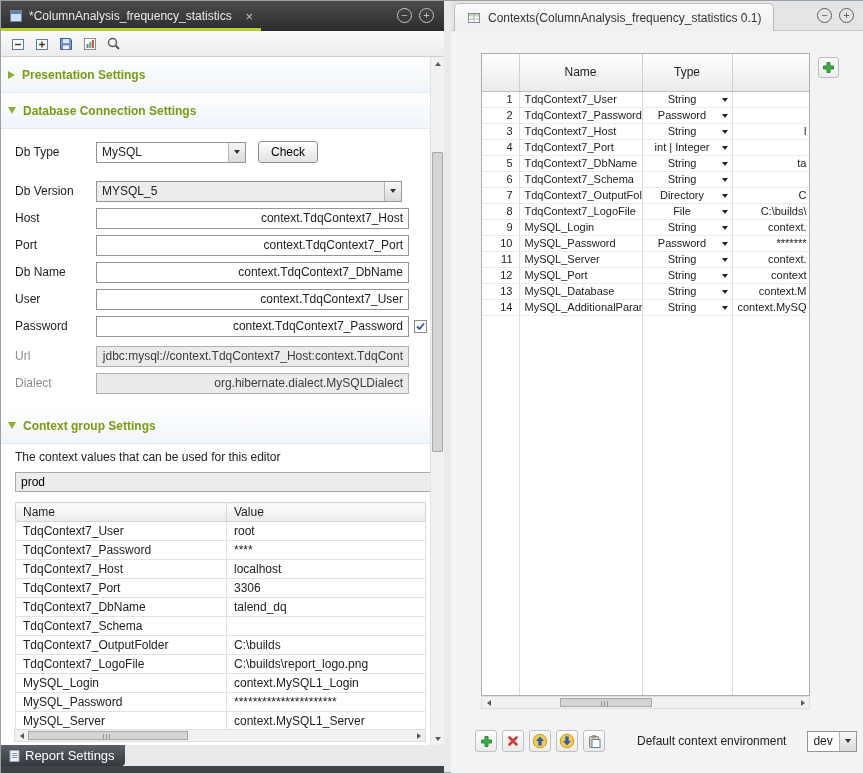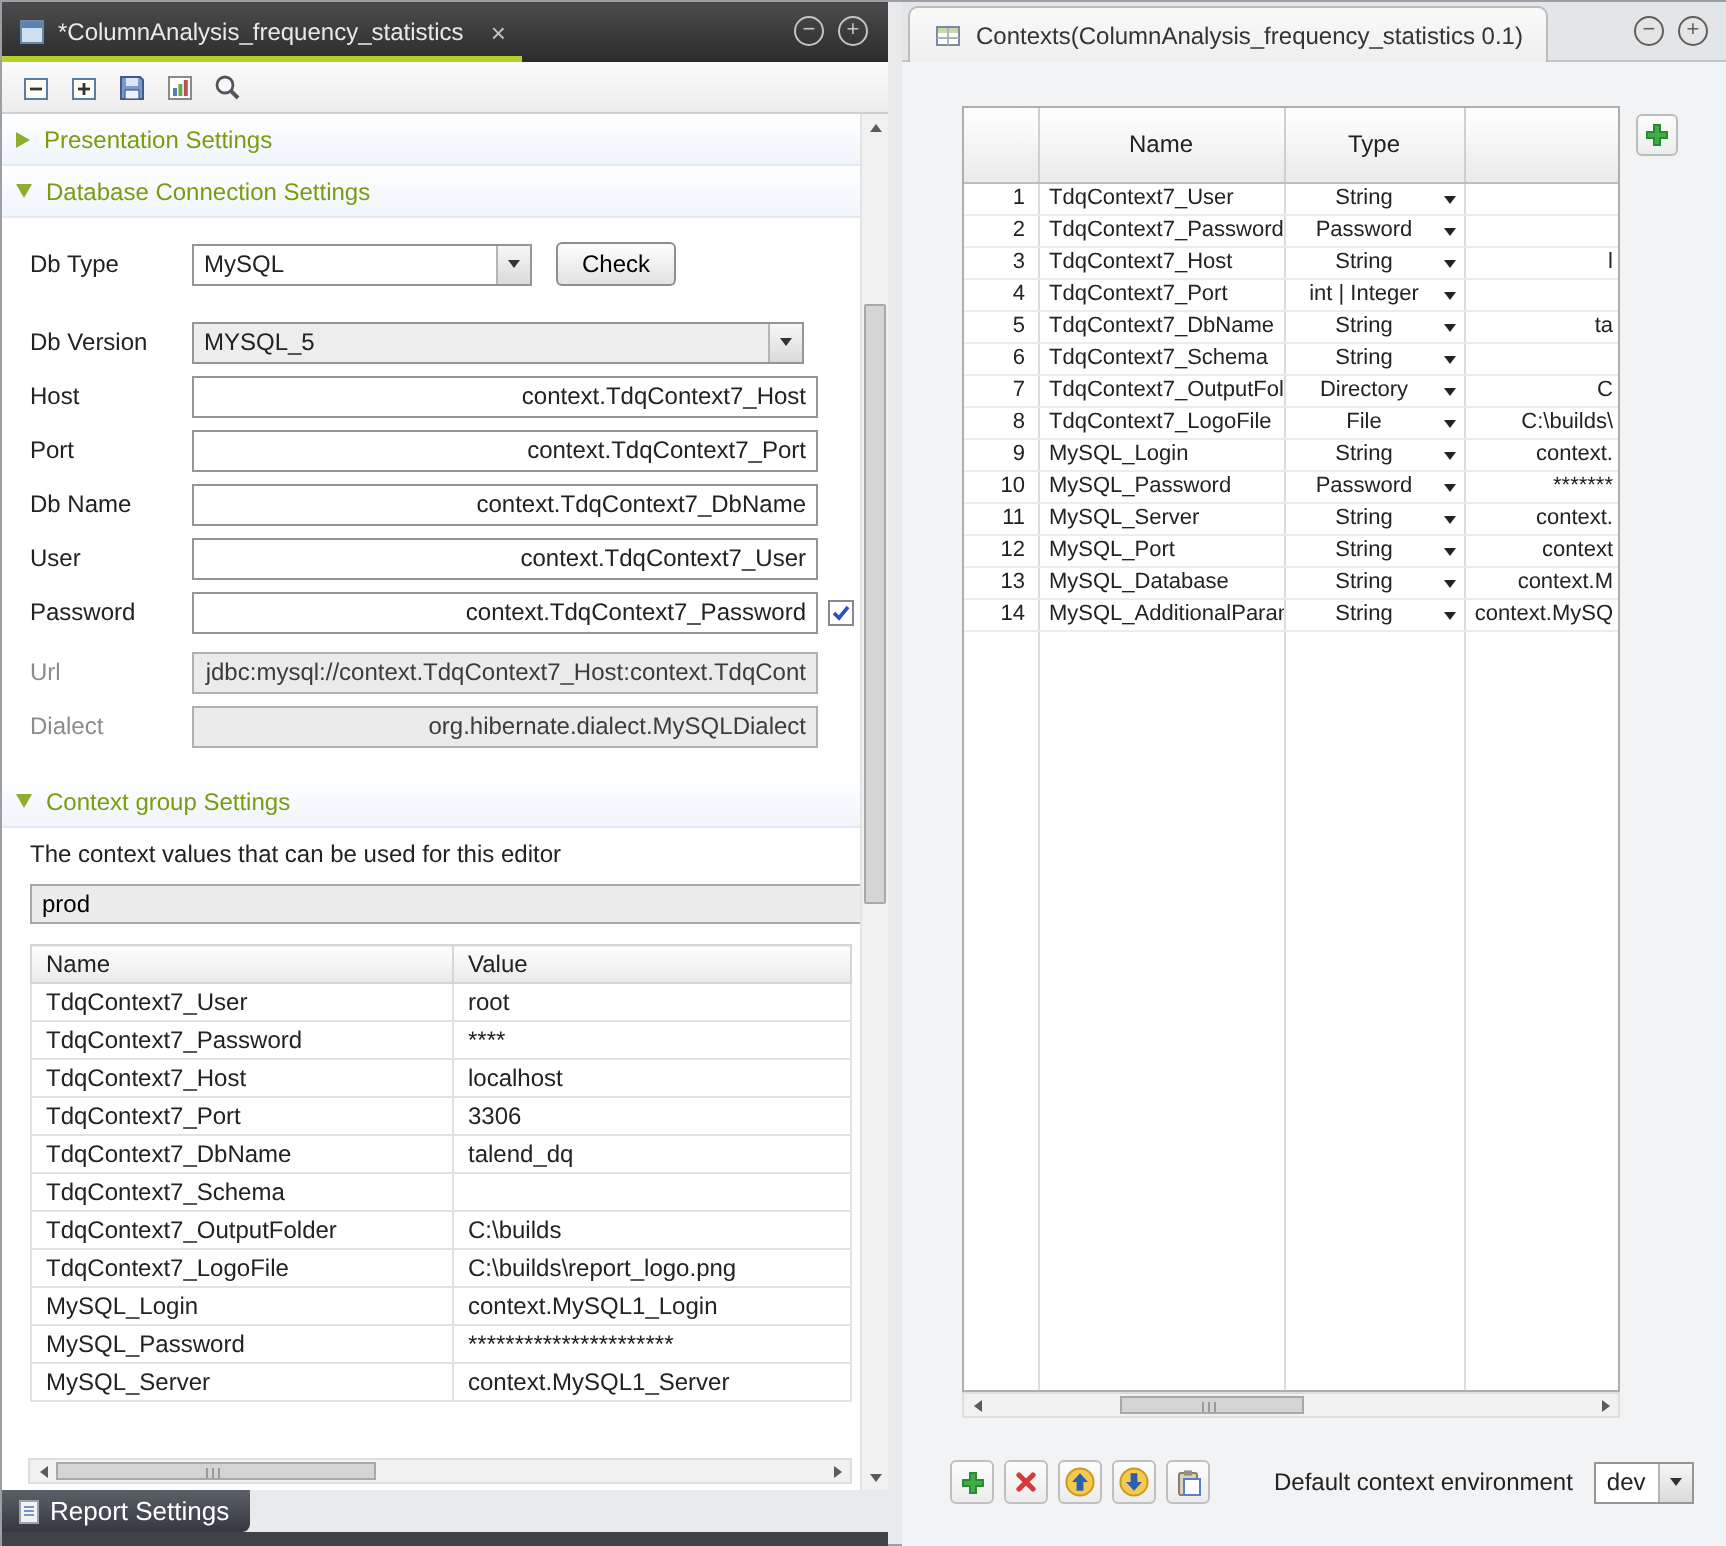--- a/index.html
+++ b/index.html
@@ -29,23 +29,23 @@
 
   .l-toolbar { position: absolute; left: 0; top: 30px; width: 443px; height: 26px;
     background: linear-gradient(#fbfbfb, #ececec); border-bottom: 1px solid #cfcfcf;
     display: flex; align-items: center; gap: 2px; padding: 0 6px; }
   .tbtn { width: 22px; height: 20px; display: flex; align-items: center; justify-content: center;
     border: 1px solid transparent; border-radius: 2px; }
 
   .l-content { position: absolute; left: 0; top: 56px; width: 429px; height: 688px;
     background: #fff; overflow: hidden; }
 
-  .sec { display: flex; align-items: center; gap: 7px; height: 26px; padding-left: 7px;
+  .sec { display: flex; align-items: center; gap: 7px; height: 36px; padding-left: 7px;
     background: linear-gradient(#ffffff, #eff5fb); border-bottom: 1px solid #e2ebf4;
-    color: #7a9b10; font-weight: normal; font-size: 12px; }
+    color: #7a9b10; font-weight: bold; font-size: 12px; }
   .tw { width: 0; height: 0; flex: none; }
   .tw.right { border-left: 7px solid #8fae2e; border-top: 4px solid transparent; border-bottom: 4px solid transparent; }
   .tw.down  { border-top: 7px solid #8fae2e; border-left: 4px solid transparent; border-right: 4px solid transparent; }
 
   .frow { display: flex; align-items: center; margin: 5px 0 5px 14px; height: 22px; }
   .flabel { width: 81px; color: #222; flex: none; }
   .flabel.dim { color: #8c8c8c; }
   .txt { width: 313px; height: 21px; border: 1px solid #959595; background: #fff;
     padding: 0 5px; font: 12px "Liberation Sans", sans-serif; color: #222; text-align: right; }
   .txt.dis { background: #ebebeb; border-color: #b0b0b0; color: #3c3c3c; }
@@ -121,21 +121,21 @@
     border-left: 3.5px solid transparent; border-right: 3.5px solid transparent; border-top: 4px solid #222; }
   .c-val  { text-align: right; padding-right: 2px !important; }
 
   .r-hscroll { left: 30px; top: 665px; width: 329px; }
 
   .r-footer { position: absolute; left: 24px; top: 698px; width: 386px; height: 24px;
     display: flex; align-items: center; gap: 5px; }
   .fbtn { width: 22px; height: 22px; border: 1px solid #c0c0c0; border-radius: 3px;
     background: linear-gradient(#fdfdfd, #ebebeb); display: flex; align-items: center; justify-content: center; flex: none; }
   .env-label { margin-left: 27px; white-space: nowrap; }
-  .env-combo { width: 50px; margin-left: 6px; }
+  .env-combo { width: 50px; margin-left: 16px; }
 
   svg { display: block; }
 </style>
 </head>
 <body>
 
 <div class="app">
 
   <div class="left-panel">
     <div class="l-titlebar">
@@ -210,21 +210,21 @@
         <span>Presentation Settings</span>
       </div>
 
       <div class="sec">
         <span class="tw down"></span>
         <span>Database Connection Settings</span>
       </div>
 
       <div class="frow" style="margin-top:12px;">
         <span class="flabel">Db Type</span>
-        <div class="combo" style="width:170px;">
+        <div class="combo" style="width:150px;">
           <span>MySQL</span>
           <span class="arrowbox">
               <span class="tri-down"></span>
             </span>
         </div>
         <button class="btn">Check</button>
       </div>
 
       <div class="frow" style="margin-top:17px;">
         <span class="flabel">Db Version</span>

